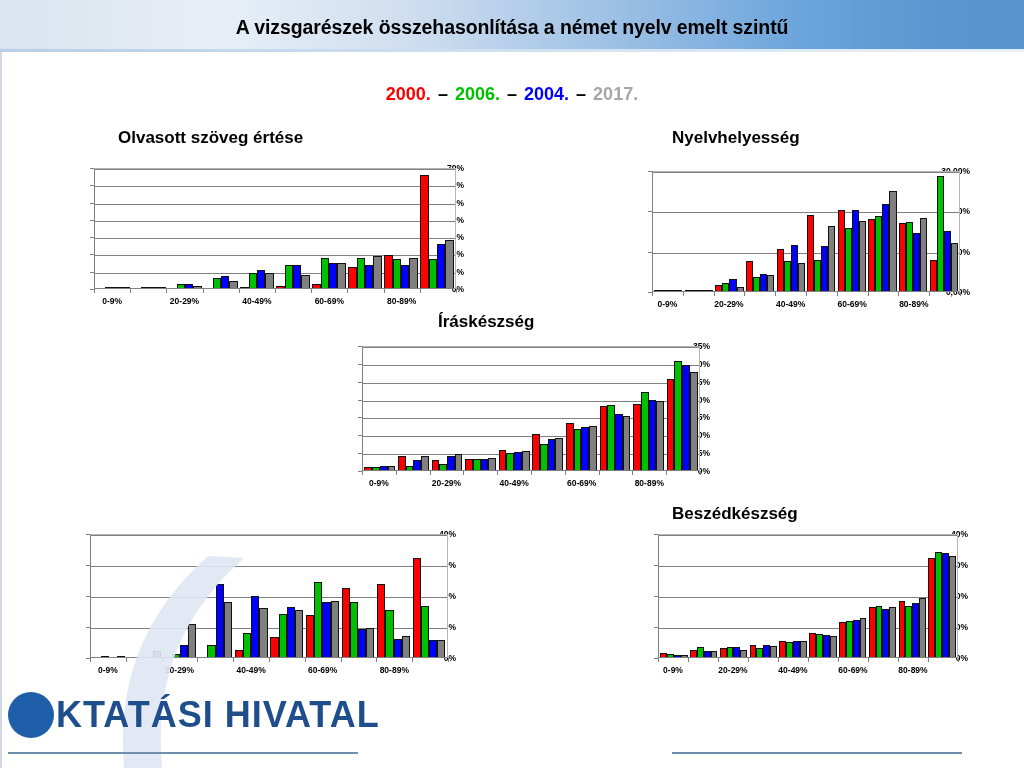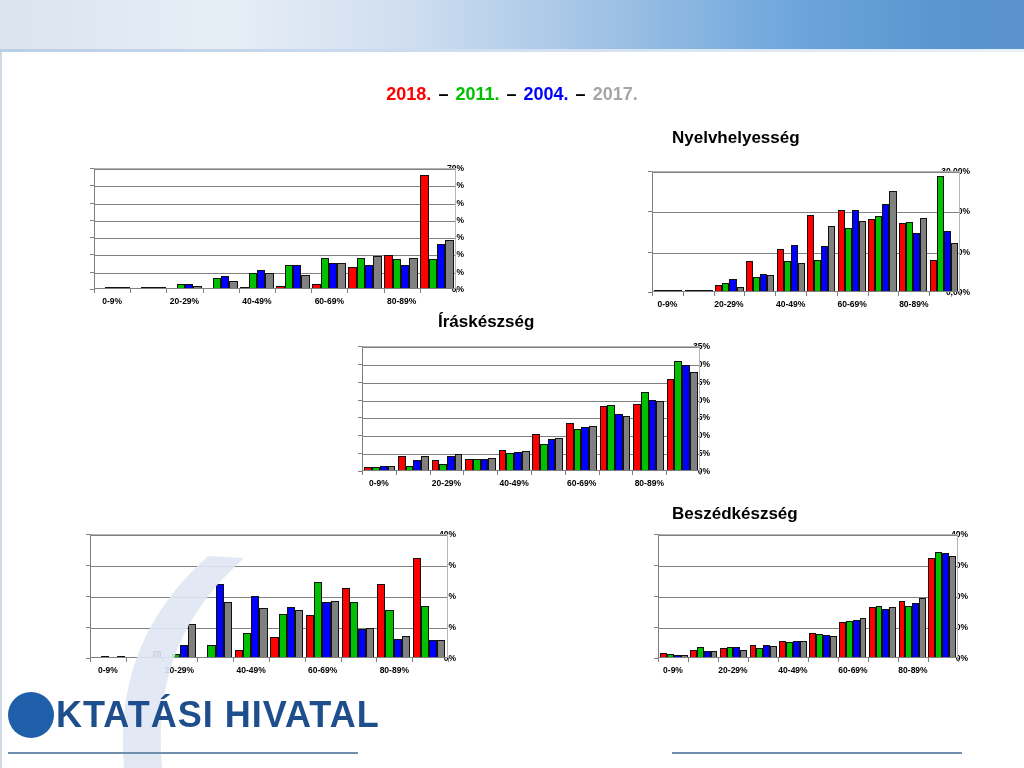--- a/index.html
+++ b/index.html
@@ -158,31 +158,33 @@
 </head>
 <body>
 
 <div id="slide">
 
   <div class="slide-edge-left"></div>
 
   <div class="header-topline"></div>
   <div class="header-band"></div>
 
+  <div class="title-line1">A vizsgarészek összehasonlítása a német nyelv emelt szintű</div>
 
   <div class="year-line">
-    <span style="color:#FF0000">2018.</span>
+    <span style="color:#FF0000">2000.</span>
     <span class="y-sep">–</span>
-    <span style="color:#00C000">2011.</span>
+    <span style="color:#00C000">2006.</span>
     <span class="y-sep">–</span>
     <span style="color:#0000FF">2004.</span>
     <span class="y-sep">–</span>
     <span style="color:#A6A6A6">2017.</span>
   </div>
 
+  <div class="chart-title" style="left:118px; top:128px;">Olvasott szöveg értése</div>
   <div class="chart-title" style="left:672px; top:128px;">Nyelvhelyesség</div>
   <div class="chart-title" style="left:438px; top:312px;">Íráskészség</div>
   <div class="chart-title" style="left:672px; top:504px;">Beszédkészség</div>
 
   <div class="chart" id="chart-0" style="left:34px; top:160px; width:430px; height:150px;">
       <div class="plotwrap">
         <div class="ylabels">
           <div class="ylab" style="top: 129px; width: 53px;">0%</div>
           <div class="ytick" style="left: 56px; top: 129px;"></div>
           <div class="ylab" style="top: 111.714px; width: 53px;">10%</div>

